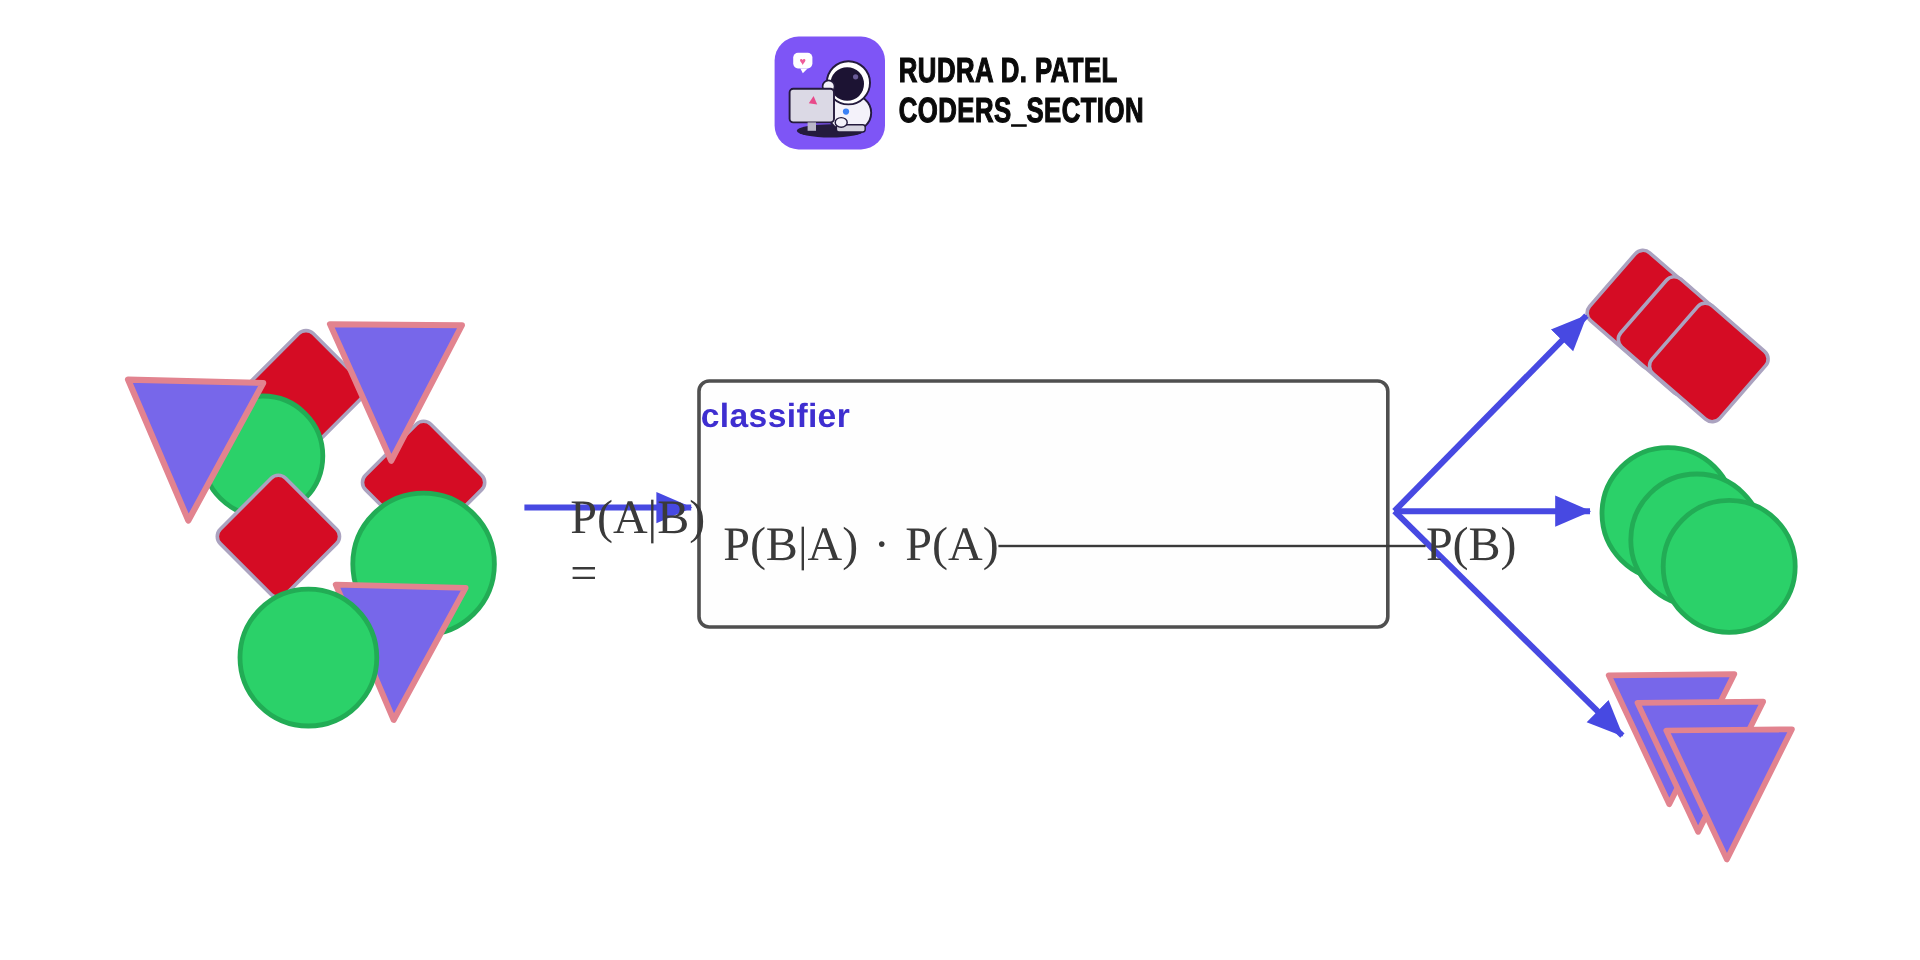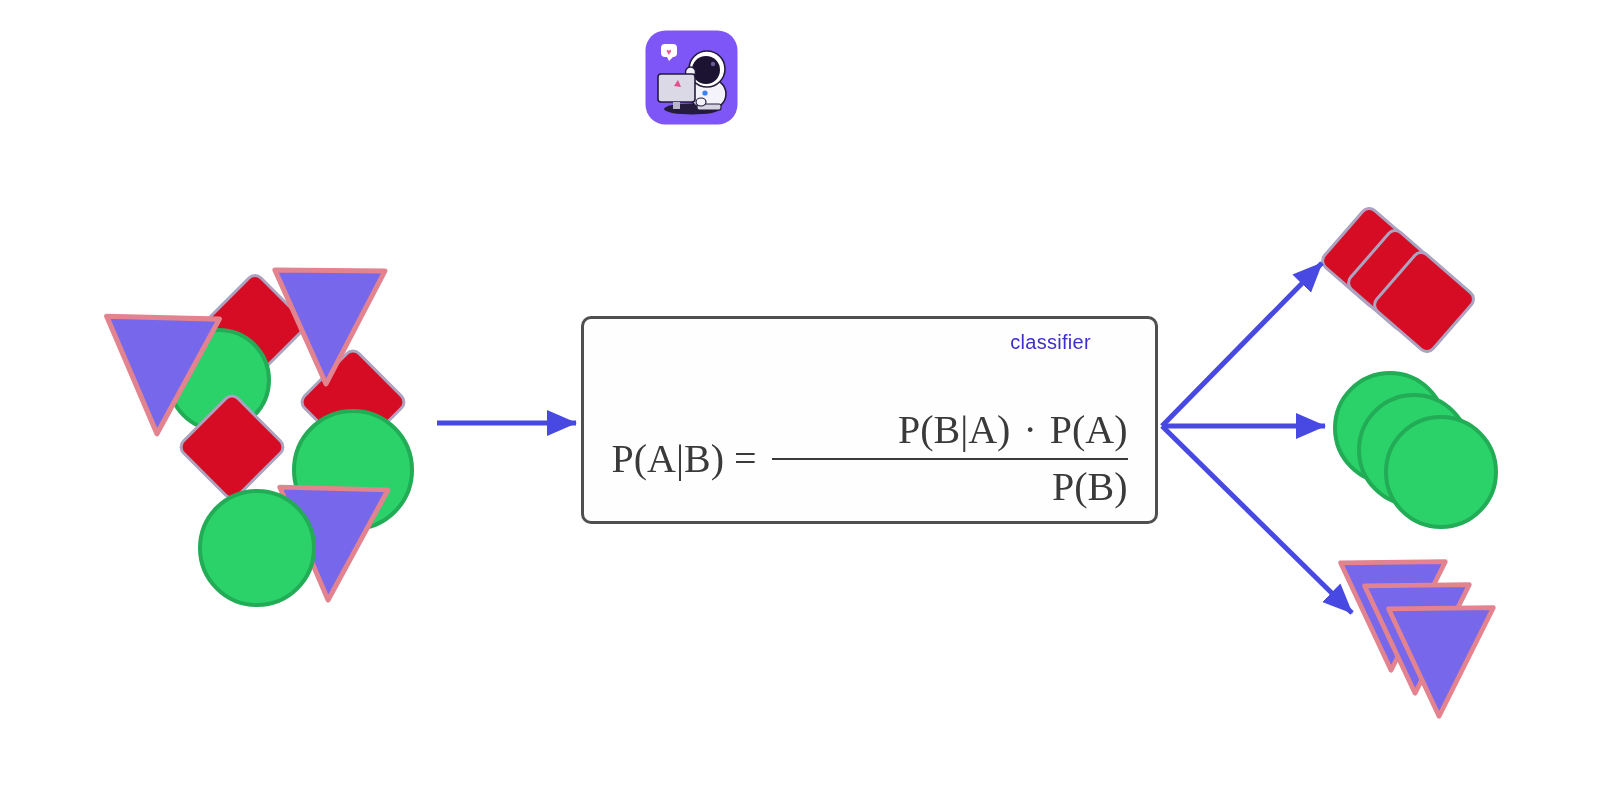--- a/index.html
+++ b/index.html
@@ -27,29 +27,29 @@
   
   #arrow-layer{position:absolute;left:0;top:0;}
   #arrow-layer line{stroke:var(--arrow-blue);stroke-width:5;}
   #arrow-layer marker polygon{fill:var(--arrow-blue);}
   
   .classifier-box{
     position:absolute;left:581px;top:316px;width:577px;height:208px;box-sizing:border-box;
     background:var(--box-bg,#fff);border:3px solid var(--box-border);border-radius:10px;
   }
   .classifier-label{
-    position:absolute;top:12px;left:0;right:64px;text-align:right;
-    font-size:20px;font-weight:400;letter-spacing:.3px;color:var(--classifier-blue);
+    position:absolute;top:12px;left:0;right:64px;text-align:left;
+    font-size:28px;font-weight:700;letter-spacing:.3px;color:var(--classifier-blue);
   }
   .formula{
     position:absolute;left:0;right:0;top:88px;
     display:flex;justify-content:center;align-items:center;gap:15px;
     color:var(--formula-ink);font-size:40px;font-family:Liberation Serif, serif;
   }
-  .fraction{display:flex;flex-direction:column;align-items:flex-end;}
+  .fraction{display:flex;flex-direction:row;align-items:center;}
   .numerator{line-height:46px;white-space:nowrap;}
   .numerator .dot{display:inline-block;margin:0 13px;}
   .frac-bar{width:356px;height:0;border-top:2px solid var(--formula-ink);margin:5px 0 4px 0;}
   .denominator{line-height:46px;}
 </style>
 </head>
 <body>
 
 <div class="canvas">
 
@@ -70,20 +70,24 @@
       <polygon points="22,27 28,27 24,31" fill="#ffffff"></polygon>
       <text x="24" y="24.5" font-size="9" text-anchor="middle" fill="#ef5c9a">♥</text>
 
       <rect x="13" y="44" width="37" height="28" rx="3" fill="#dbd9e5" stroke="#241b3d" stroke-width="1.6"></rect>
       <polygon points="29,56 33,50 36,57" fill="#e84a8a"></polygon>
       <rect x="28" y="72" width="7" height="7" fill="#b9b6c9"></rect>
 
       <rect x="52" y="74" width="24" height="6" rx="2" fill="#d6d4e0" stroke="#241b3d" stroke-width="1.2"></rect>
       <ellipse cx="56" cy="72" rx="5" ry="4" fill="#f4f2fa" stroke="#241b3d" stroke-width="1.2"></ellipse>
     </svg>
+    <div class="brand-text">
+      <div class="brand-line">RUDRA D. PATEL</div>
+      <div class="brand-line">CODERS_SECTION</div>
+    </div>
   </header>
 
   <div id="shape-layer">
       <div class="shape rect" style="left: 216px; top: 286px; width: 78px; height: 78px; transform: rotate(45deg);"></div>
       <div class="shape circle" style="left: 167px; top: 328px; width: 104px; height: 104px;"></div>
       <svg class="shape tri" viewBox="0 0 120 124" style="left: 98px; top: 312px; width: 124px; height: 127px; transform: rotate(3deg);">
         <polygon points="5,7 115,4 60,119"></polygon>
       </svg>
       <div class="shape rect" style="left: 313px; top: 362px; width: 80px; height: 80px; transform: rotate(45deg);"></div>
       <svg class="shape tri" viewBox="0 0 120 124" style="left: 268px; top: 264px; width: 120px; height: 126px; transform: rotate(2deg);">

